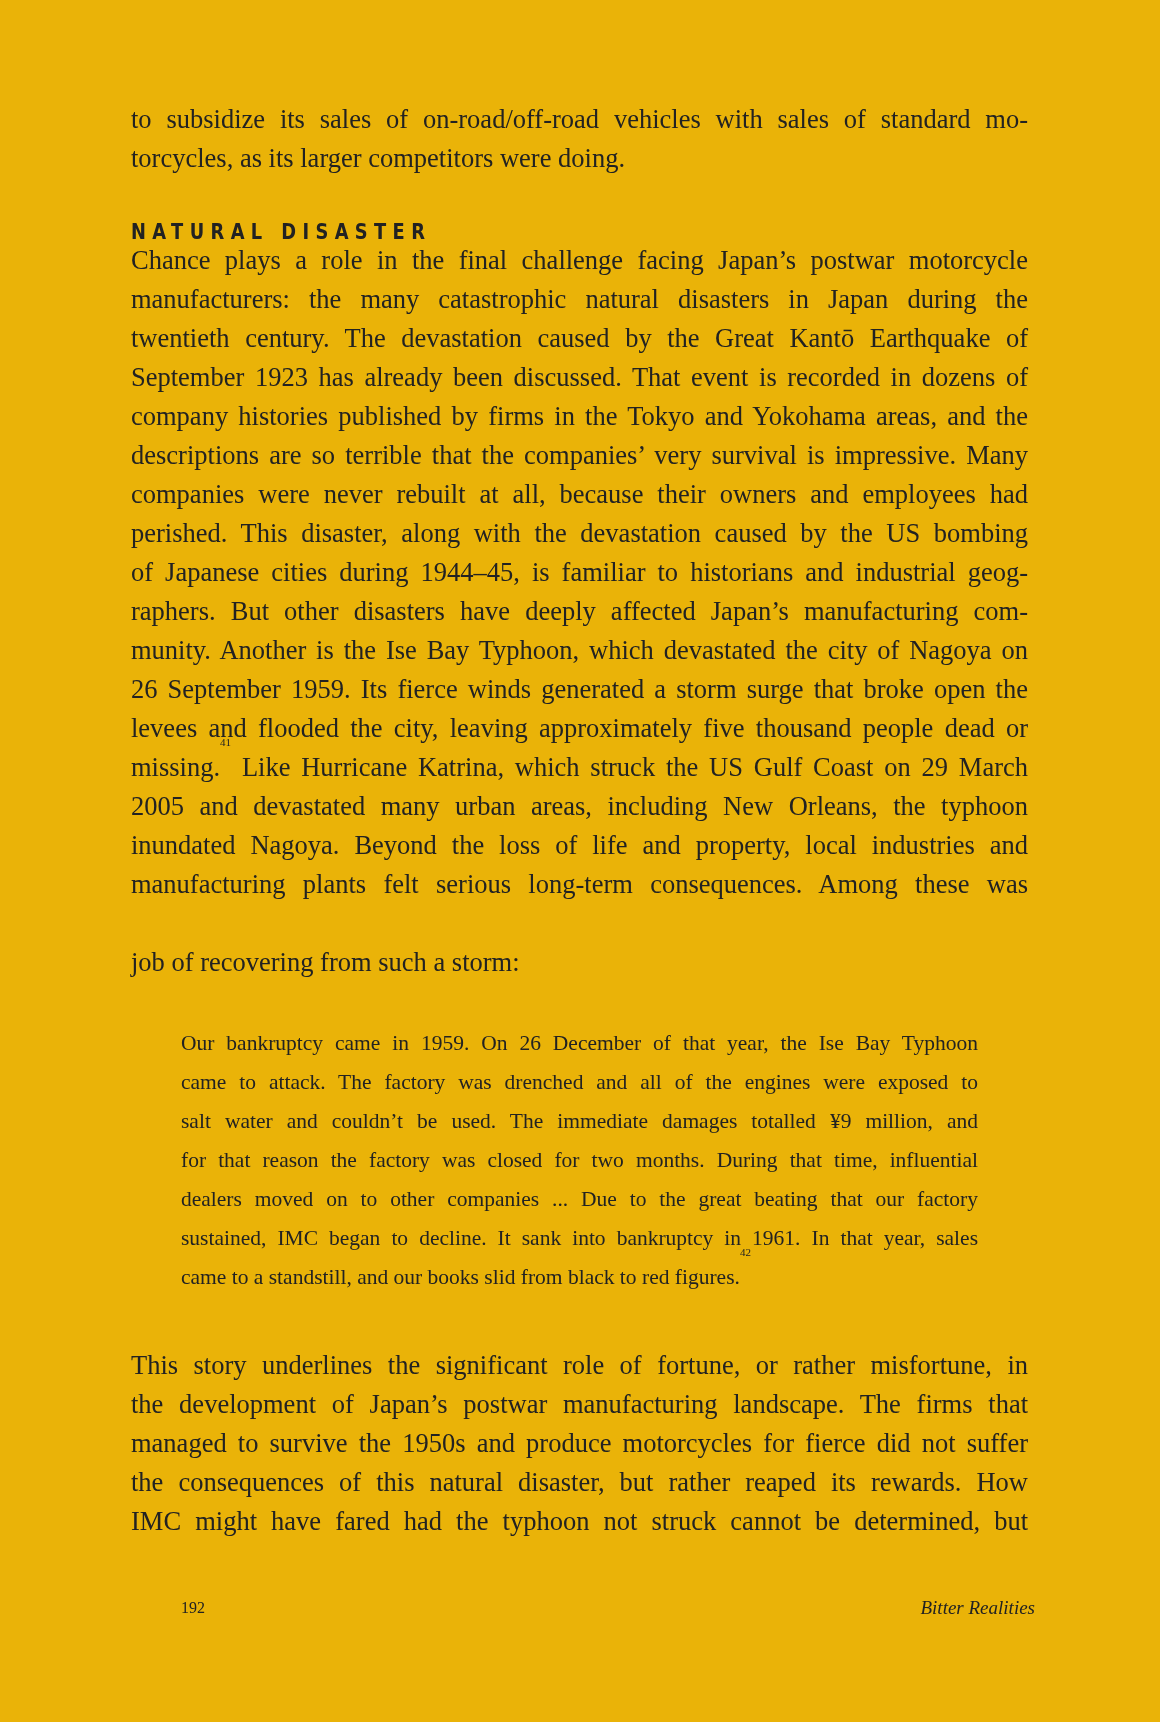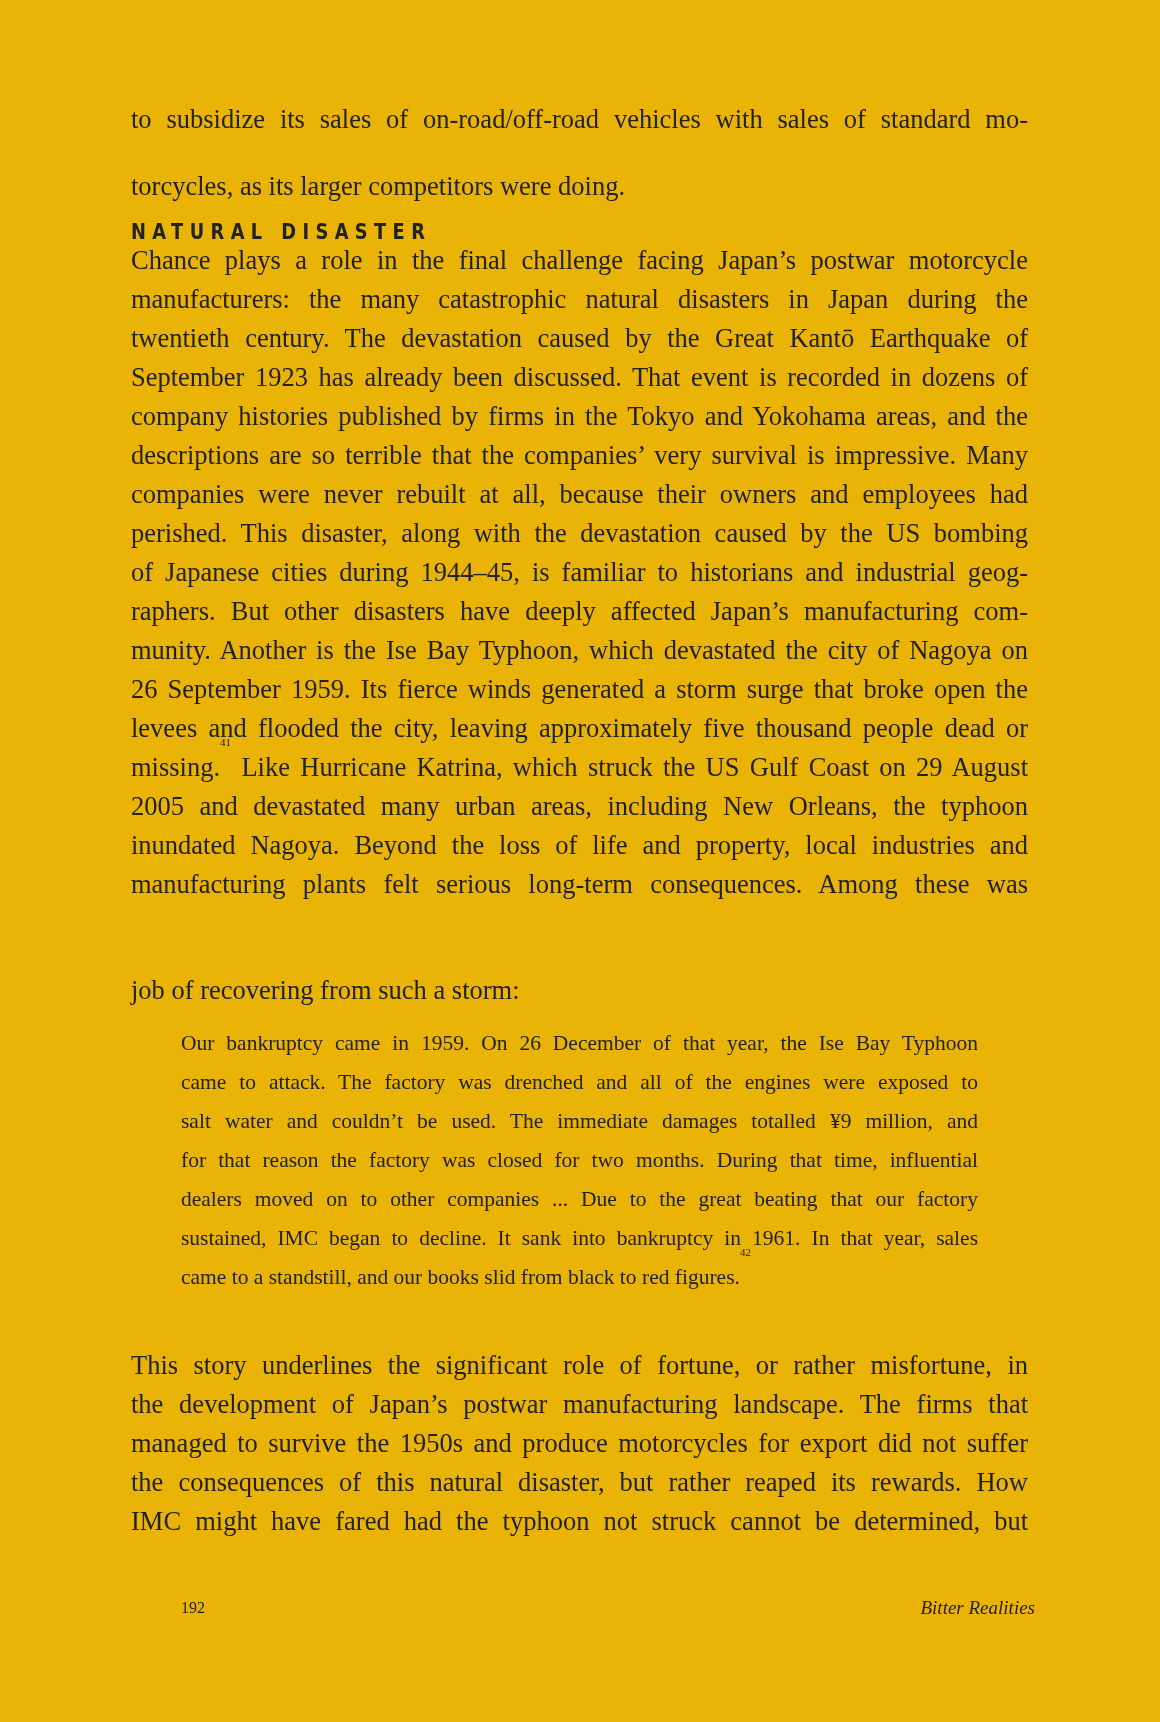--- a/index.html
+++ b/index.html
@@ -1,19 +1,19 @@
 <!DOCTYPE html>
 <html><head>
 <meta charset="utf-8">
 <style>
   html, body { margin: 0; padding: 0; background: #ffffff; }
   body { width: 1160px; height: 1722px; position: relative; overflow: hidden; }
   .page { position: absolute; left: 0; top: 0; width: 1160px; height: 1722px; background: #eab308; color: #222; font-family: "Liberation Serif", "DejaVu Serif", serif; }
   .line { position: absolute; left: 131px; width: 897px; height: 39px; font-size: 26.5px; line-height: 39px; white-space: nowrap; text-align: justify; text-align-last: justify; }
-  .line.last { text-align-last: left; margin-top: 28px; }
+  .line.last { text-align-last: left; }
   .heading { position: absolute; left: 131px; top: 218px; font-family: "DejaVu Sans", "Liberation Sans", sans-serif; font-weight: bold; font-size: 21px; letter-spacing: 7.5px; color: #222; line-height: 28px; transform: scaleX(0.85); transform-origin: left center; }
   .bq { position: absolute; left: 181px; width: 797px; height: 39px; font-size: 21.5px; line-height: 39px; white-space: nowrap; text-align: justify; text-align-last: justify; }
   .bq.last { text-align-last: left; }
   sup { font-size: 11px; vertical-align: top; position: relative; top: -6px; line-height: 0; }
   .folio { position: absolute; left: 181px; top: 1596px; font-size: 16px; line-height: 24px; }
   .running { position: absolute; right: 125px; top: 1596px; font-size: 19px; line-height: 24px; font-style: italic; }
 </style>
 </head>
 <body>
 
@@ -30,35 +30,35 @@
   <div class="line" style="top:358px">September 1923 has already been discussed. That event is recorded in dozens of</div>
   <div class="line" style="top:397px">company histories published by firms in the Tokyo and Yokohama areas, and the</div>
   <div class="line" style="top:436px">descriptions are so terrible that the companies’ very survival is impressive. Many</div>
   <div class="line" style="top:475px">companies were never rebuilt at all, because their owners and employees had</div>
   <div class="line" style="top:514px">perished. This disaster, along with the devastation caused by the US bombing</div>
   <div class="line" style="top:553px">of Japanese cities during 1944–45, is familiar to historians and industrial geog-</div>
   <div class="line" style="top:592px">raphers. But other disasters have deeply affected Japan’s manufacturing com-</div>
   <div class="line" style="top:631px">munity. Another is the Ise Bay Typhoon, which devastated the city of Nagoya on</div>
   <div class="line" style="top:670px">26 September 1959. Its fierce winds generated a storm surge that broke open the</div>
   <div class="line" style="top:709px">levees and flooded the city, leaving approximately five thousand people dead or</div>
-  <div class="line" style="top:748px; text-align-last:justify"><span>missing.</span><sup>41</sup><span> Like Hurricane Katrina, which struck the US Gulf Coast on 29 August</span></div>
+  <div class="line" style="top:748px; text-align-last:justify"><span>missing.</span><sup>41</sup><span> Like Hurricane Katrina, which struck the US Gulf Coast on 29 March</span></div>
   <div class="line" style="top:787px">2005 and devastated many urban areas, including New Orleans, the typhoon</div>
   <div class="line" style="top:826px">inundated Nagoya. Beyond the loss of life and property, local industries and</div>
   <div class="line" style="top:865px">manufacturing plants felt serious long-term consequences. Among these was</div>
   <div class="line last" style="top:943px">job of recovering from such a storm:</div>
 
   <div class="bq" style="top:1024px">Our bankruptcy came in 1959. On 26 December of that year, the Ise Bay Typhoon</div>
   <div class="bq" style="top:1063px">came to attack. The factory was drenched and all of the engines were exposed to</div>
   <div class="bq" style="top:1102px">salt water and couldn’t be used. The immediate damages totalled ¥9 million, and</div>
   <div class="bq" style="top:1141px">for that reason the factory was closed for two months. During that time, influential</div>
   <div class="bq" style="top:1180px">dealers moved on to other companies ... Due to the great beating that our factory</div>
   <div class="bq" style="top:1219px">sustained, IMC began to decline. It sank into bankruptcy in 1961. In that year, sales</div>
   <div class="bq last" style="top:1258px"><span>came to a standstill, and our books slid from black to red figures.</span><sup>42</sup></div>
 
   <div class="line" style="top:1346px">This story underlines the significant role of fortune, or rather misfortune, in</div>
   <div class="line" style="top:1385px">the development of Japan’s postwar manufacturing landscape. The firms that</div>
-  <div class="line" style="top:1424px">managed to survive the 1950s and produce motorcycles for export did not suffer</div>
+  <div class="line" style="top:1424px">managed to survive the 1950s and produce motorcycles for fierce did not suffer</div>
   <div class="line" style="top:1463px">the consequences of this natural disaster, but rather reaped its rewards. How</div>
   <div class="line" style="top:1502px">IMC might have fared had the typhoon not struck cannot be determined, but</div>
 
   <div class="folio">192</div>
   <div class="running">Bitter Realities</div>
 </div>
 
 </body></html>

